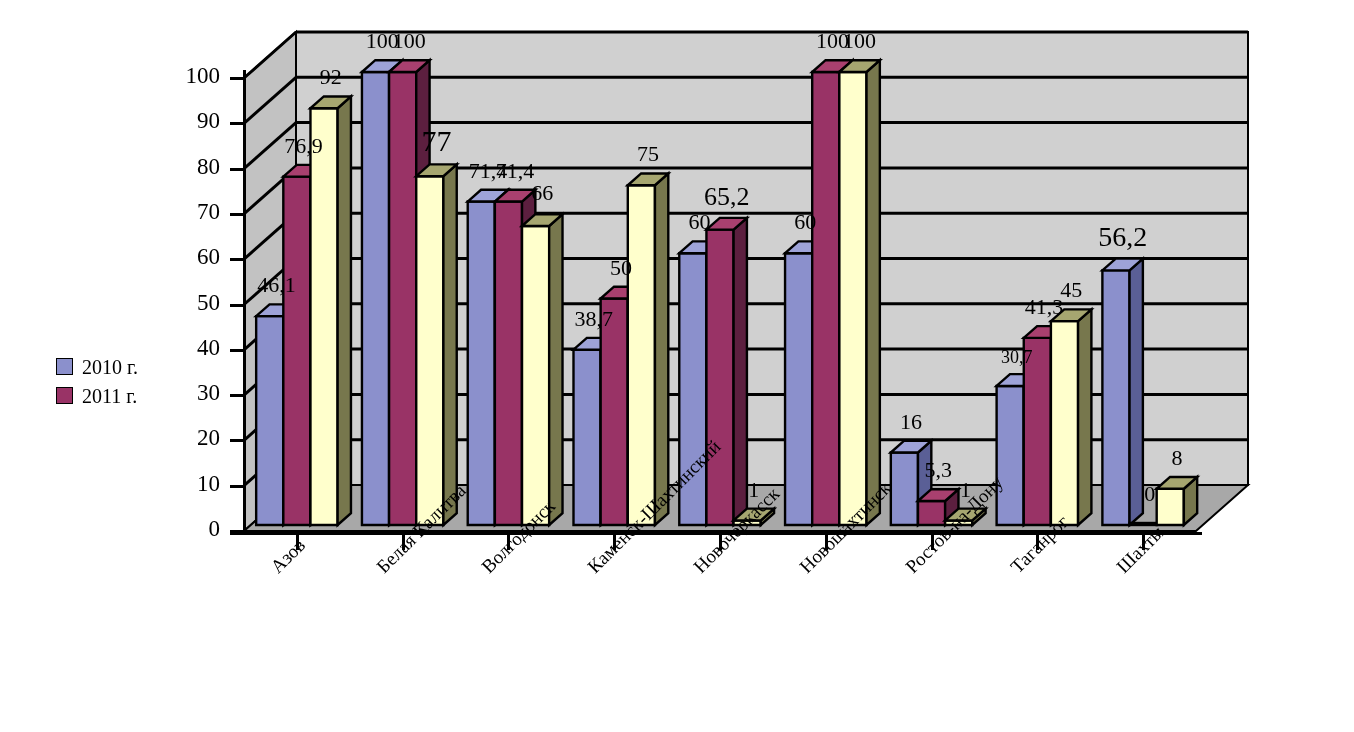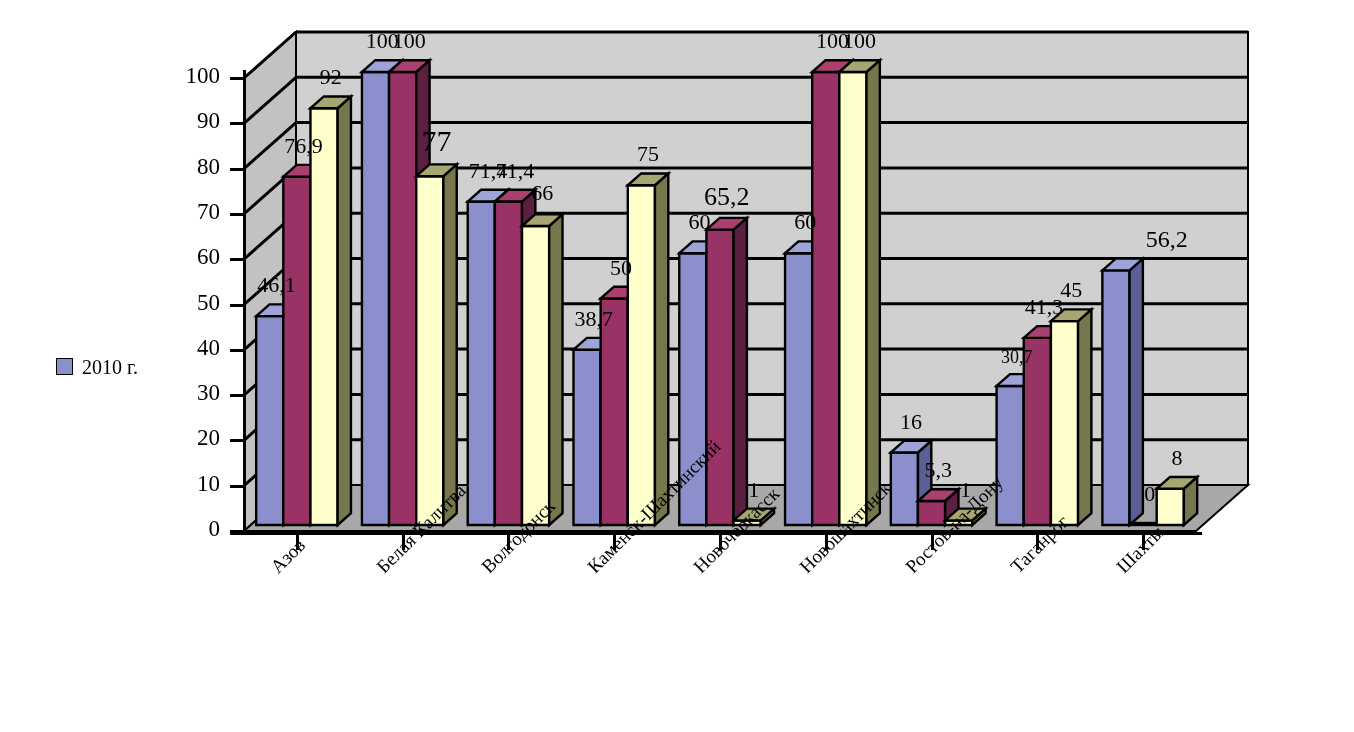--- a/index.html
+++ b/index.html
@@ -27,20 +27,24 @@
 </style>
 </head>
 <body>
 
 <div id="root">
 
   <div id="legend">
     <div class="legend-row">
       <span class="legend-swatch" style="background:#8b90cc"></span>
       <span class="legend-label">2010 г.</span>
+    </div>
+    <div class="legend-row">
+      <span class="legend-swatch" style="background:#993366"></span>
+      <span class="legend-label">2011 г.</span>
     </div>
   </div>
 
   <div id="yaxis">
       <div class="ytick-label" style="left: 158px; top: 517px;">0</div>
       <div class="ytick-mark" style="left: 230px; top: 530px;"></div>
       <div class="ytick-label" style="left: 158px; top: 471.7px;">10</div>
       <div class="ytick-mark" style="left: 230px; top: 484.7px;"></div>
       <div class="ytick-label" style="left: 158px; top: 426.4px;">20</div>
       <div class="ytick-mark" style="left: 230px; top: 439.4px;"></div>
@@ -259,18 +263,18 @@
     <div class="value-label" style="position: absolute; font-size: 22px; line-height: 1; white-space: nowrap; transform: translate(-50%, -100%); text-align: center; left: 753.823px; top: 500.663px;">1</div>
     <div class="value-label" style="position: absolute; font-size: 22px; line-height: 1; white-space: nowrap; transform: translate(-50%, -100%); text-align: center; left: 805.301px; top: 233.393px;">60</div>
     <div class="value-label" style="position: absolute; font-size: 22px; line-height: 1; white-space: nowrap; transform: translate(-50%, -100%); text-align: center; left: 832.451px; top: 52.1933px;">100</div>
     <div class="value-label" style="position: absolute; font-size: 22px; line-height: 1; white-space: nowrap; transform: translate(-50%, -100%); text-align: center; left: 859.601px; top: 52.1933px;">100</div>
     <div class="value-label" style="position: absolute; font-size: 22px; line-height: 1; white-space: nowrap; transform: translate(-50%, -100%); text-align: center; left: 911.079px; top: 432.713px;">16</div>
     <div class="value-label" style="position: absolute; font-size: 22px; line-height: 1; white-space: nowrap; transform: translate(-50%, -100%); text-align: center; left: 938.229px; top: 481.184px;">5,3</div>
     <div class="value-label" style="position: absolute; font-size: 22px; line-height: 1; white-space: nowrap; transform: translate(-50%, -100%); text-align: center; left: 965.379px; top: 500.663px;">1</div>
     <div class="value-label" style="position: absolute; font-size: 18px; line-height: 1; white-space: nowrap; transform: translate(-50%, -100%); text-align: center; left: 1016.86px; top: 366.122px;">30,7</div>
     <div class="value-label" style="position: absolute; font-size: 22px; line-height: 1; white-space: nowrap; transform: translate(-50%, -100%); text-align: center; left: 1044.01px; top: 318.104px;">41,3</div>
     <div class="value-label" style="position: absolute; font-size: 22px; line-height: 1; white-space: nowrap; transform: translate(-50%, -100%); text-align: center; left: 1071.16px; top: 301.343px;">45</div>
-    <div class="value-label" style="position: absolute; font-size: 24px; line-height: 1; white-space: nowrap; transform: translate(-50%, -100%); text-align: center; left: 1122.63px; top: 250.607px; margin-left: 44px;">56,2</div>
+    <div class="value-label" style="position: absolute; font-size: 28px; line-height: 1; white-space: nowrap; transform: translate(-50%, -100%); text-align: center; left: 1122.63px; top: 250.607px;">56,2</div>
     <div class="value-label" style="position: absolute; font-size: 22px; line-height: 1; white-space: nowrap; transform: translate(-50%, -100%); text-align: center; left: 1149.78px; top: 505.193px;">0</div>
     <div class="value-label" style="position: absolute; font-size: 22px; line-height: 1; white-space: nowrap; transform: translate(-50%, -100%); text-align: center; left: 1176.93px; top: 468.953px;">8</div>
     <div style="position: absolute; height: 3px; background: rgb(0, 0, 0); left: 230px; width: 972px; top: 532px;"></div>
     <div style="position: absolute; width: 3px; background: rgb(0, 0, 0); left: 243px; top: 70px; height: 465px;"></div>
   </div>
 
 </body></html>

